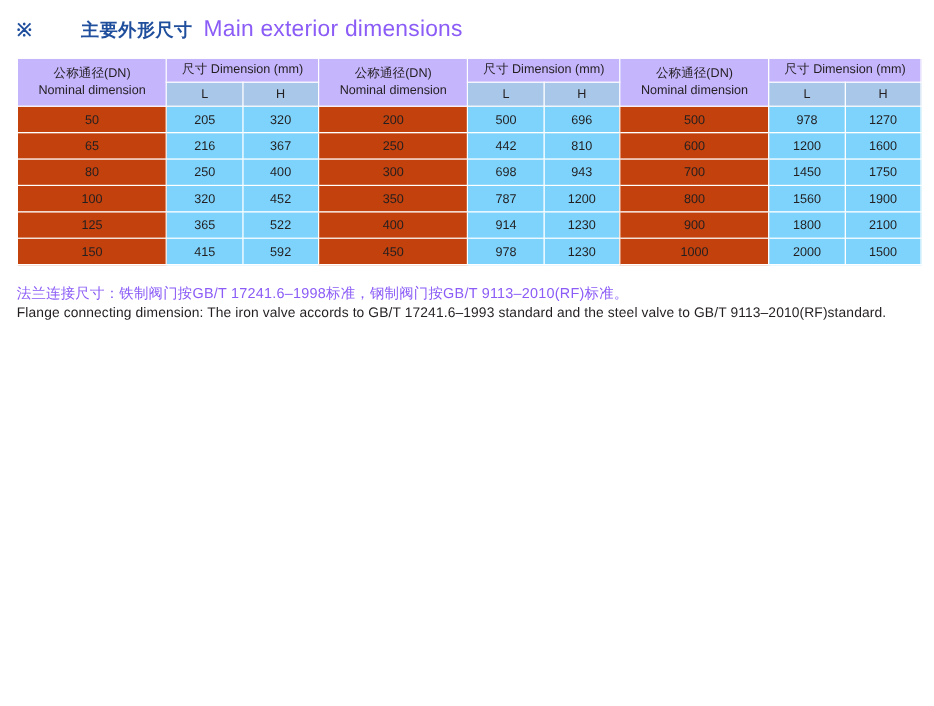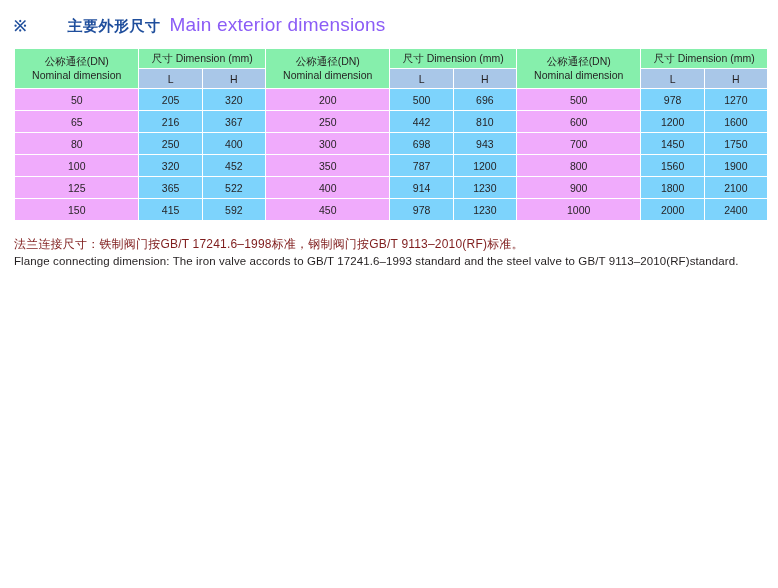--- a/index.html
+++ b/index.html
@@ -58,52 +58,52 @@
   table.dims td, table.dims th {
     border: 1px solid #ffffff;
     text-align: center;
     vertical-align: middle;
     font-size: 10.5px;
     color: #231f20;
     font-weight: normal;
     padding: 0;
   }
   th.hdr {
-    background: #86efac;
+    background: #c4b5fd;
     height: 19px;
     font-weight: normal;
     line-height: 1.25;
   }
   th.hdr.two-line {
     height: 38px;
   }
   th.sub {
     background: #a9c7e8;
     height: 19px;
     font-weight: normal;
   }
   td.cell {
-    background: #f0abfc;
+    background: #c2410c;
     height: 21px;
   }
   td.cell.alt {
     background: #7dd3fc;
   }
   .hdr-cn { display: block; }
   .hdr-en { display: block; }
   
   col.c-dn { width: 124px; }
   col.c-lh { width: 63px; }
   
   .note {
     margin: 14px 0 0 2px;
     width: 760px;
   }
   .note-cn {
-    color: #7f1d1d;
+    color: #8b5cf6;
     font-size: 12px;
     line-height: 1.5;
     letter-spacing: 0.2px;
   }
   .note-en {
     color: #231f20;
     font-size: 11.5px;
     line-height: 1.5;
     letter-spacing: 0.1px;
   }
@@ -216,21 +216,21 @@
       </tr>
       <tr>
         <td class="cell">150</td>
         <td class="cell alt">415</td>
         <td class="cell alt">592</td>
         <td class="cell">450</td>
         <td class="cell alt">978</td>
         <td class="cell alt">1230</td>
         <td class="cell">1000</td>
         <td class="cell alt">2000</td>
-        <td class="cell alt">2400</td>
+        <td class="cell alt">1500</td>
       </tr>
     </tbody>
   </table>
 
   <div class="note">
     <div class="note-cn">法兰连接尺寸：铁制阀门按GB/T 17241.6–1998标准，钢制阀门按GB/T 9113–2010(RF)标准。</div>
     <div class="note-en">Flange connecting dimension: The iron valve accords to GB/T 17241.6–1993  standard and the steel valve to GB/T 9113–2010(RF)standard.</div>
   </div>
 
 </div>

